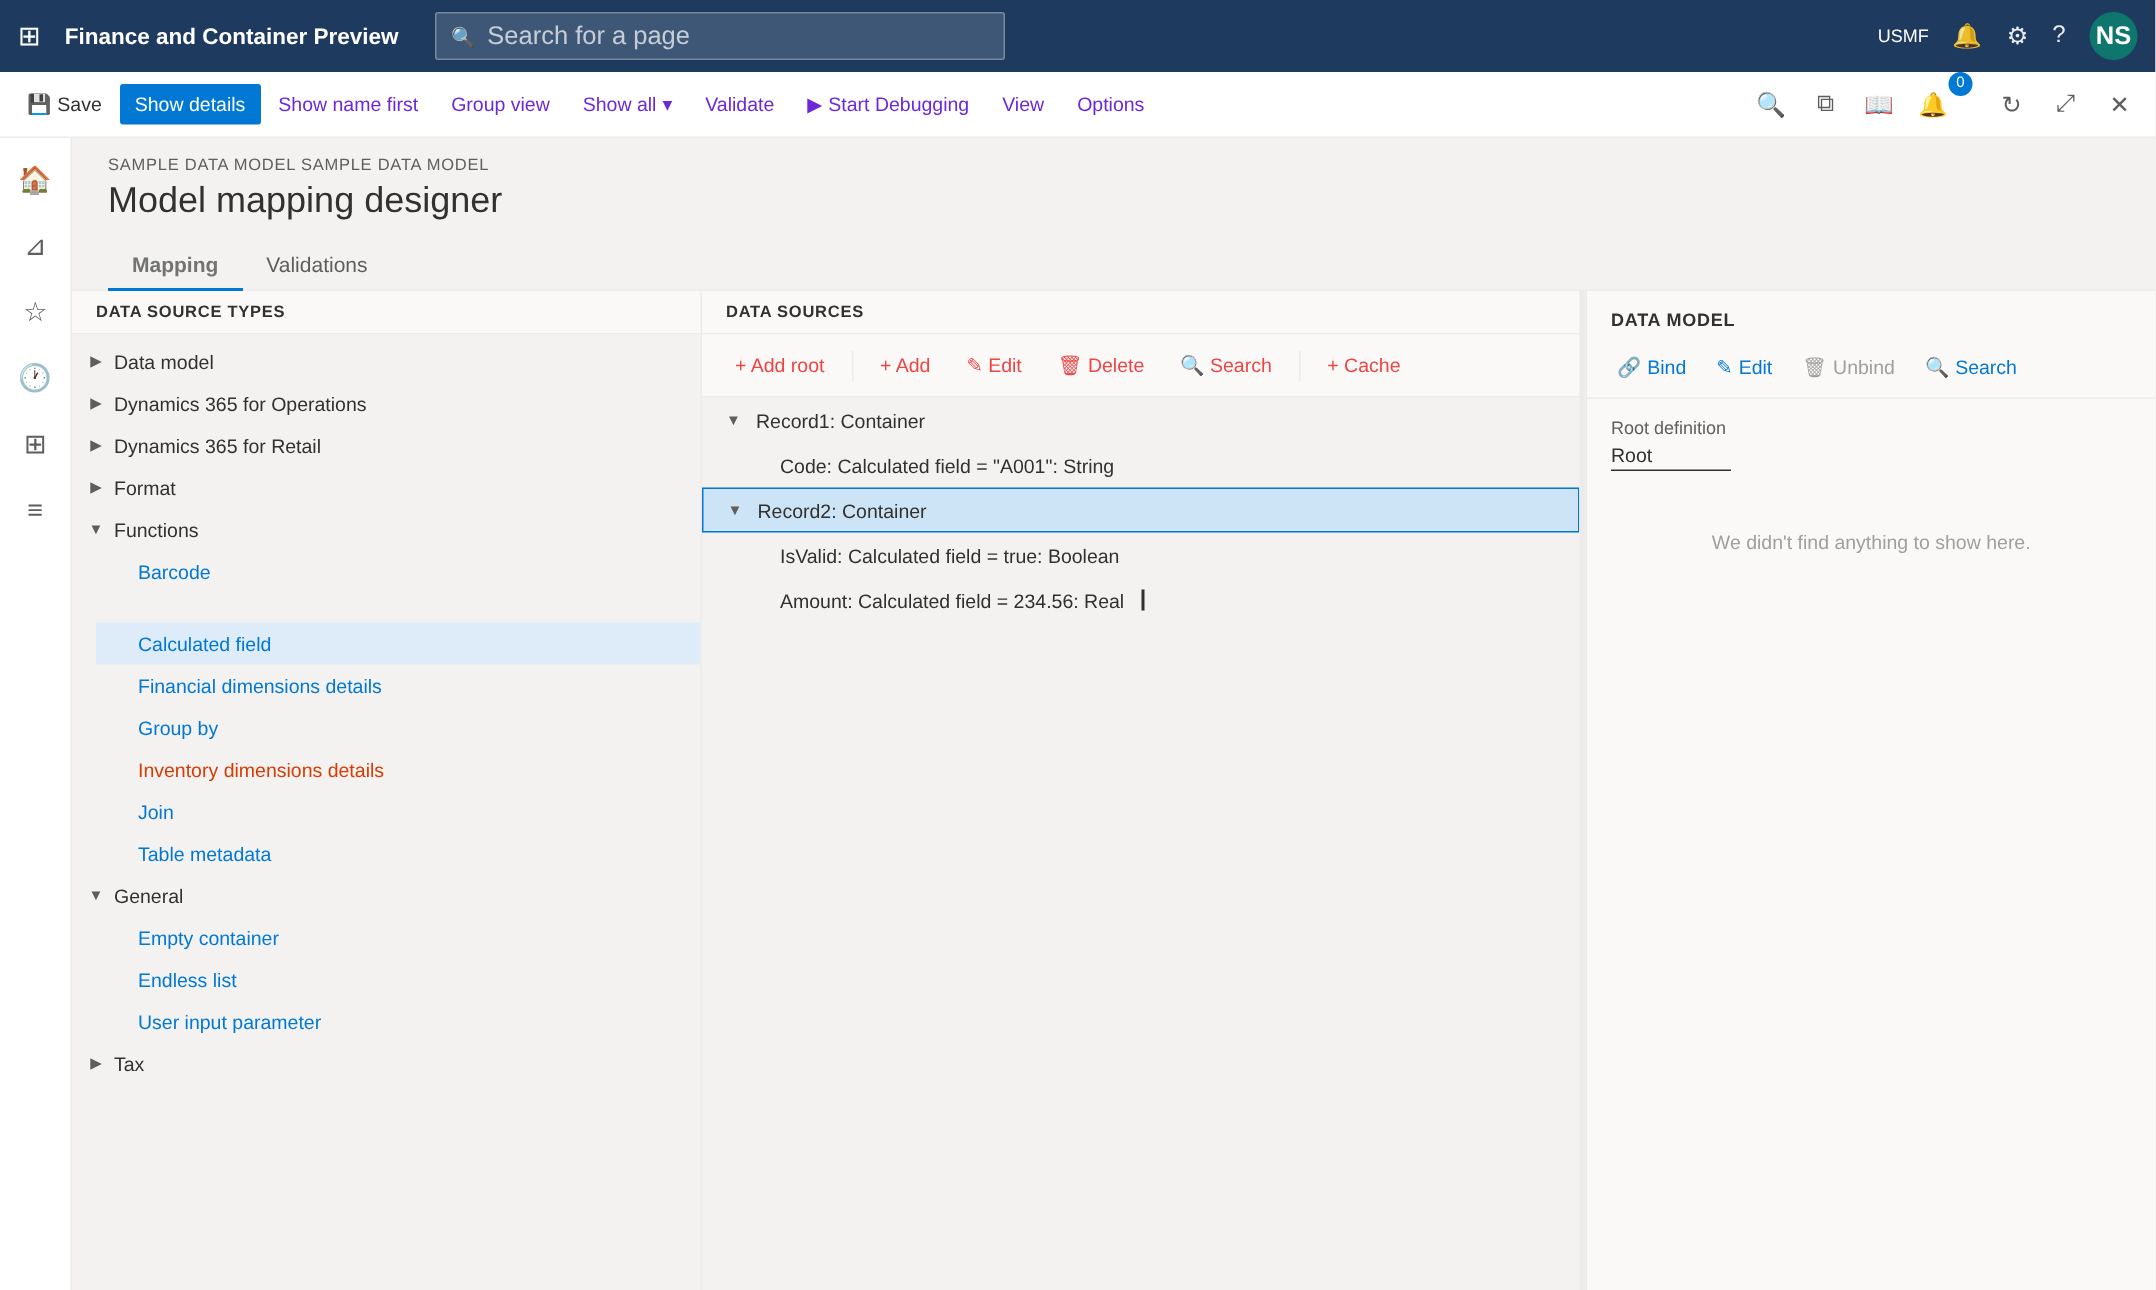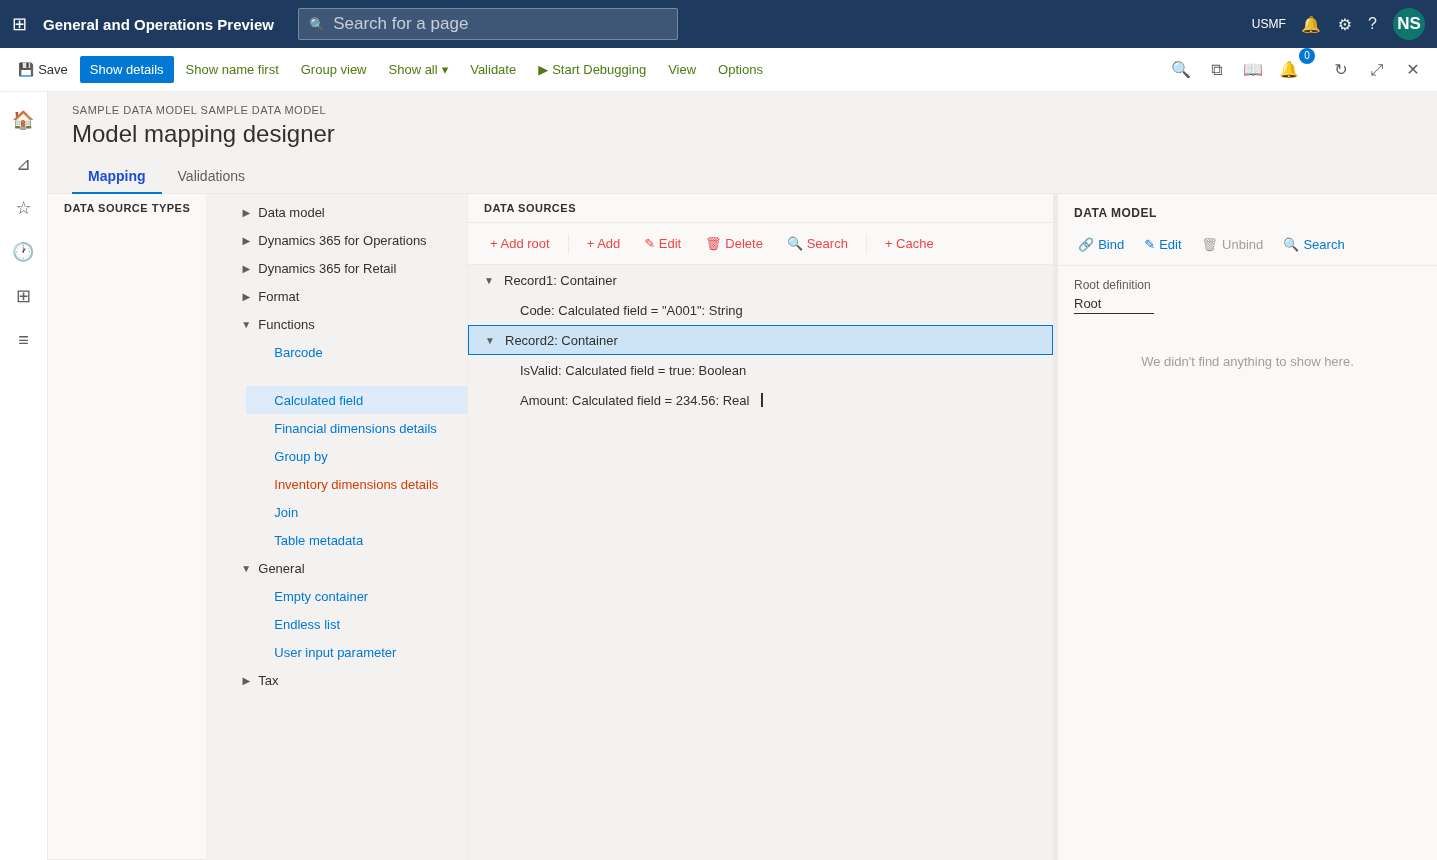--- a/index.html
+++ b/index.html
@@ -54,21 +54,21 @@
       height: 44px;
       display: flex;
       align-items: center;
       padding: 0 8px;
       gap: 2px;
     }
     .toolbar-btn {
       display: flex; align-items: center; gap: 4px;
       padding: 6px 10px;
       border: none; background: transparent;
-      font-size: 13px; color: #4d7c0f;
+      font-size: 13px; color: #6d28d9;
       cursor: pointer; border-radius: 2px;
       white-space: nowrap;
     }
     .toolbar-btn.active { background: #0078d4; color: #fff; }
     .toolbar-btn.save { color: #323130; }
     .toolbar-sep { width: 1px; background: #edebe9; height: 20px; margin: 0 4px; }
     .toolbar-right { margin-left: auto; display: flex; align-items: center; gap: 4px; }
     .toolbar-icon-btn {
       background: transparent; border: none; cursor: pointer;
       font-size: 16px; color: #605e5c;
@@ -132,33 +132,32 @@
       gap: 0;
     }
     .tab {
       padding: 8px 16px;
       cursor: pointer;
       font-size: 14px;
       color: #605e5c;
       border-bottom: 2px solid transparent;
       margin-bottom: -1px;
     }
-    .tab.active { color: #1d4ed8; border-bottom-color: #0078d4; font-weight: 600; }
+    .tab.active { color: #737373; border-bottom-color: #0078d4; font-weight: 600; }
 
     
     .panels { display: flex; flex: 1; overflow: hidden; padding: 0 0; }
 
     
     .left-panel {
       width: 420px;
       border-right: 1px solid #edebe9;
       display: flex;
-      flex-direction: row;
+      flex-direction: column;
       overflow: hidden;
-      gap: 24px;
     }
     .panel-header {
       padding: 8px 16px;
       font-size: 11px;
       font-weight: 600;
       color: #323130;
       text-transform: uppercase;
       letter-spacing: 0.5px;
       background: #faf9f8;
       border-bottom: 1px solid #edebe9;
@@ -276,21 +275,21 @@
       border-right: 2px solid #323130;
       margin-left: 2px;
       vertical-align: middle;
     }
   </style>
 </head>
 <body>
 
 <div class="top-nav">
   <span class="nav-grid">⊞</span>
-  <span class="app-title">General and Operations Preview</span>
+  <span class="app-title">Finance and Container Preview</span>
   <div class="search-bar">
     <span>🔍</span>
     <input type="text" placeholder="Search for a page" style="">
   </div>
   <div class="spacer"></div>
   <div class="nav-right">
     <span class="nav-right usmf">USMF</span>
     <span class="icon-btn">🔔</span>
     <span class="icon-btn">⚙</span>
     <span class="icon-btn">?</span>

